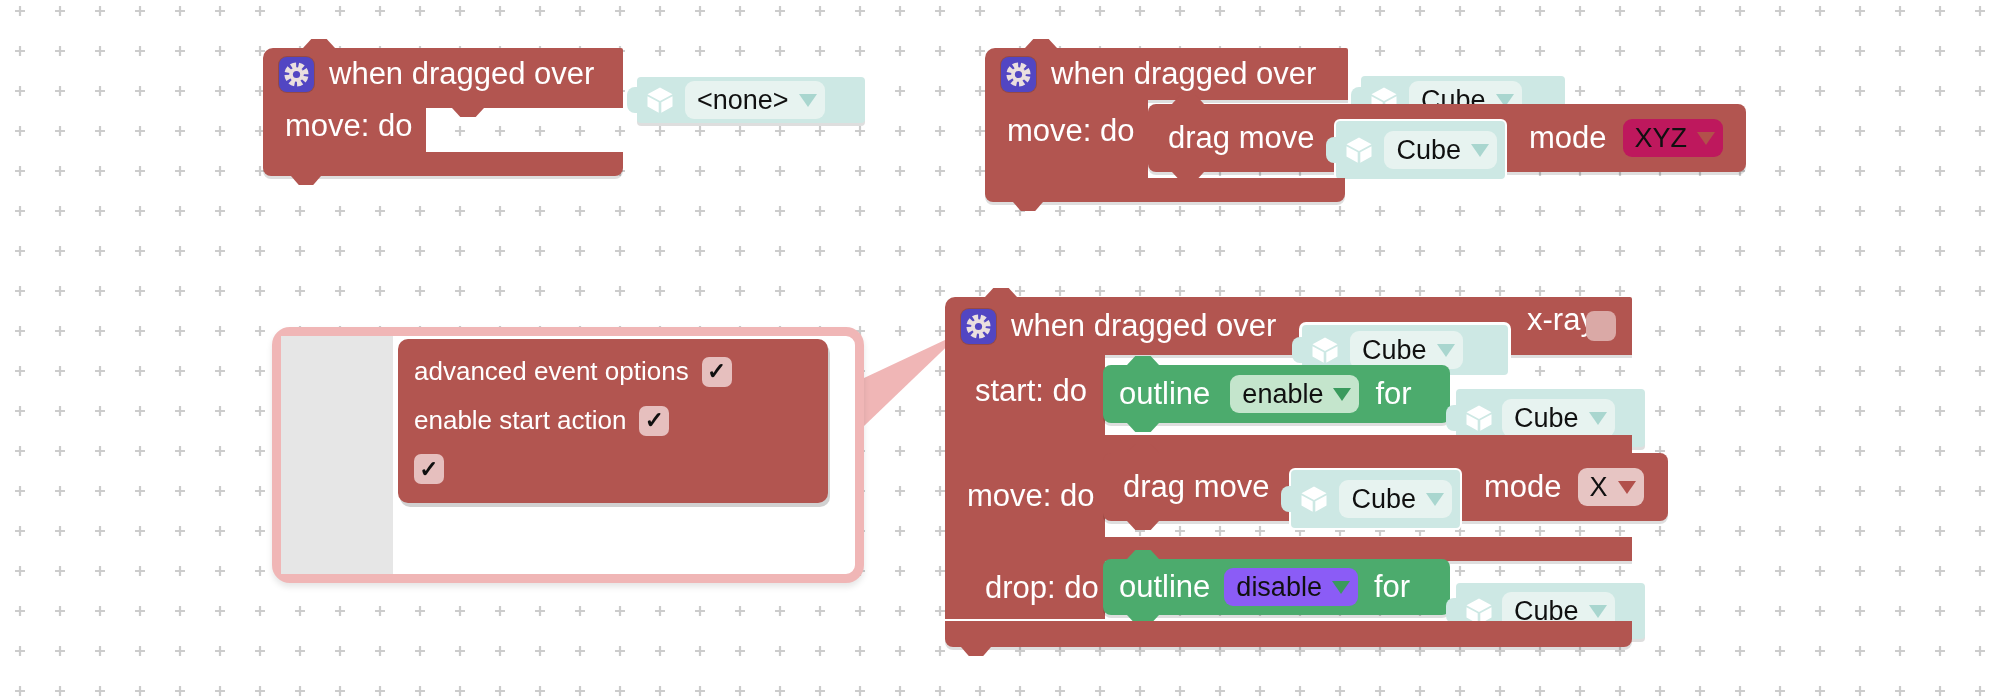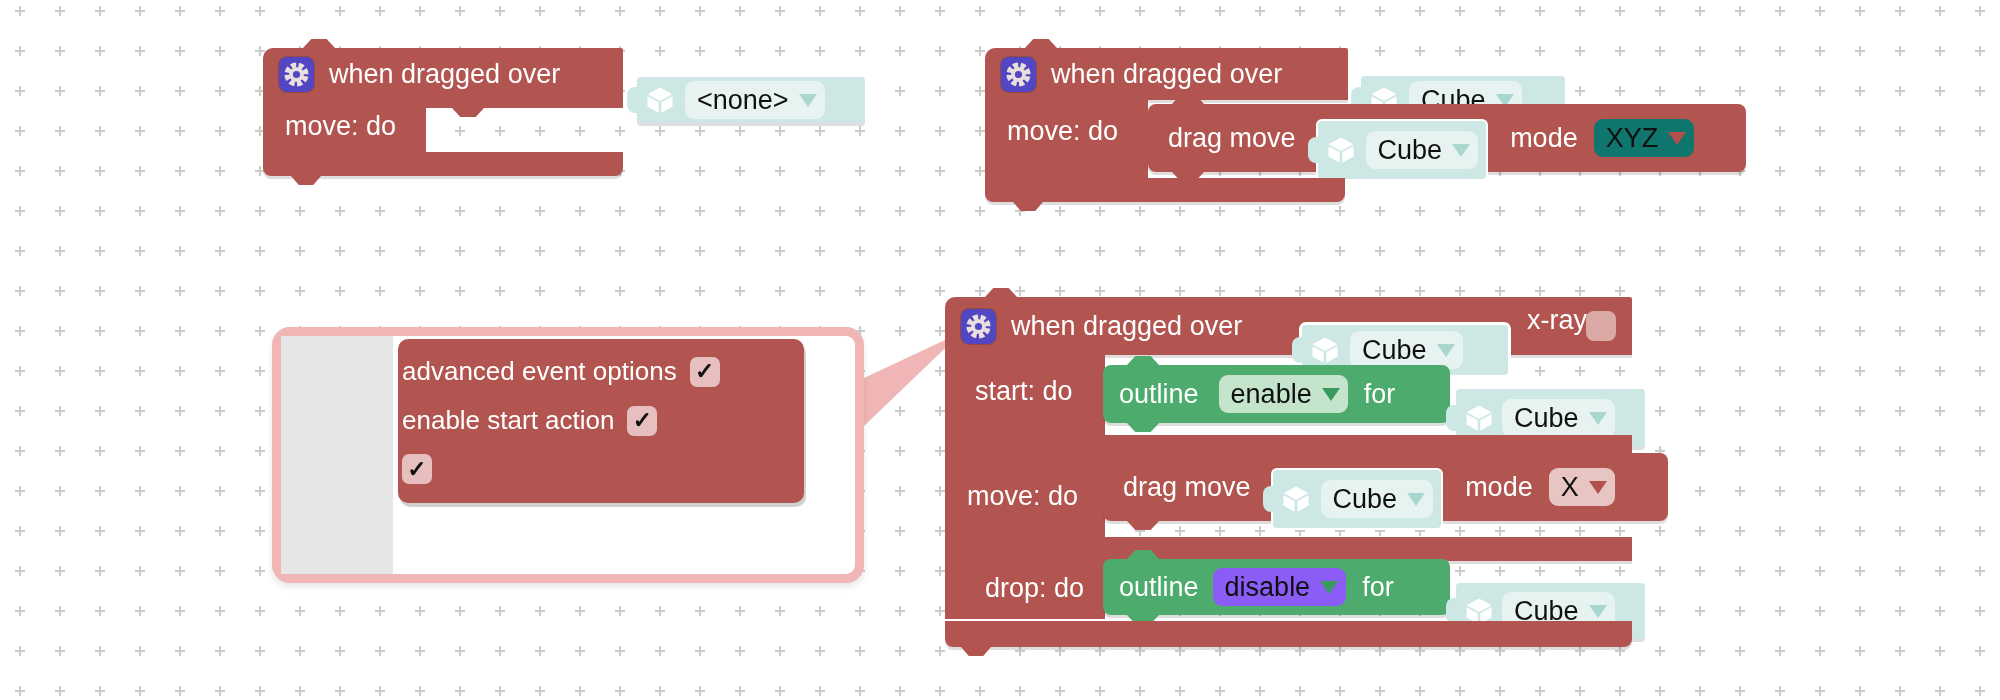--- a/index.html
+++ b/index.html
@@ -2,21 +2,21 @@
 <html><head>
 <meta charset="utf-8">
 <style>
   html,body{margin:0;padding:0;background:#ffffff;}
   .canvas{position:relative;width:2000px;height:700px;background:#ffffff;overflow:hidden;
           font-family:"Liberation Sans",sans-serif;}
   .abs{position:absolute;}
   .red{background:#b25550;}
   .green{background:#4cab6d;}
   .teal{background:#cde8e4;margin-top:24px;}
-  .wtxt{color:#ffffff;font-size:27px;white-space:nowrap;}
+  .wtxt{color:#ffffff;font-size:31px;white-space:nowrap;}
   .vcen{display:flex;align-items:center;}
   .shadow{box-shadow:0 3px 0 rgba(0,0,0,0.13);}
   .field{background:#e7f3f0;border-radius:9px;height:38px;display:flex;align-items:center;
          padding:0 8px 0 12px;color:#101010;font-size:27px;white-space:nowrap;}
   .arr{width:0;height:0;border-left:9px solid transparent;border-right:9px solid transparent;
        border-top:13px solid #a9d6cf;margin-left:10px;}
   .arr.green-a{border-top-color:#3a9a5d;}
   .arr.red-a{border-top-color:#b2504b;}
   .bump{position:absolute;width:32px;height:9px;background:#b25550;}
   .bump.up{clip-path:polygon(0 100%,26% 0,74% 0,100% 100%);}
@@ -116,36 +116,36 @@
           <polygon points="15,2.5 27.5,9.2 15,15.9 2.5,9.2" fill="#ffffff"></polygon>
           <polygon points="2.5,11.2 13.7,17.2 13.7,27.8 2.5,21.6" fill="#ffffff"></polygon>
           <polygon points="27.5,11.2 16.3,17.2 16.3,27.8 27.5,21.6" fill="#ffffff"></polygon>
         </svg>
         <div class="field" style="margin-left:10px">
           <span>Cube</span>
           <span class="arr"></span>
         </div>
       </div>
       <span class="wtxt" style="margin-left:24px">mode</span>
-      <div class="field" style="background:#0f766e;margin-left:16px;margin-right:14px">
+      <div class="field" style="background:#be185d;margin-left:16px;margin-right:14px">
         <span>XYZ</span>
         <span class="arr red-a"></span>
       </div>
     </div>
     <div class="abs red shadow" style="left:0;top:130px;width:360px;height:24px;border-radius:0 0 8px 8px"></div>
     <span class="bump down" style="left:28px;top:154px;width:30px"></span>
   </div>
 
   <svg class="abs" style="left:828px;top:303px" width="160" height="135">
     <polygon points="36,75 36,123 134,29" fill="#f0b6b6"></polygon>
   </svg>
 
   <div class="abs" style="left:272px;top:327px;width:592px;height:256px;border:9px solid #f0b6b6;border-radius:18px;background:#ffffff;box-sizing:border-box;box-shadow:0 4px 6px rgba(0,0,0,0.10)">
     <div class="abs" style="left:0;top:0;bottom:0;width:112px;background:#e6e6e6"></div>
-    <div class="abs red" style="left:117px;top:3px;width:398px;border-radius:10px;padding:8px 4px 10px;box-shadow:2px 4px 0 rgba(0,0,0,0.18)">
+    <div class="abs red" style="left:117px;top:3px;width:398px;border-radius:10px;padding:8px 16px 10px;box-shadow:2px 4px 0 rgba(0,0,0,0.18)">
       <div class="mut-row">
         <span class="mut-label">advanced event options</span>
         <span class="cbox" style="width:30px;height:30px">
           <span>✓</span>
         </span>
       </div>
       <div class="mut-row">
         <span class="mut-label">enable start action</span>
         <span class="cbox" style="width:30px;height:30px">
           <span>✓</span>

